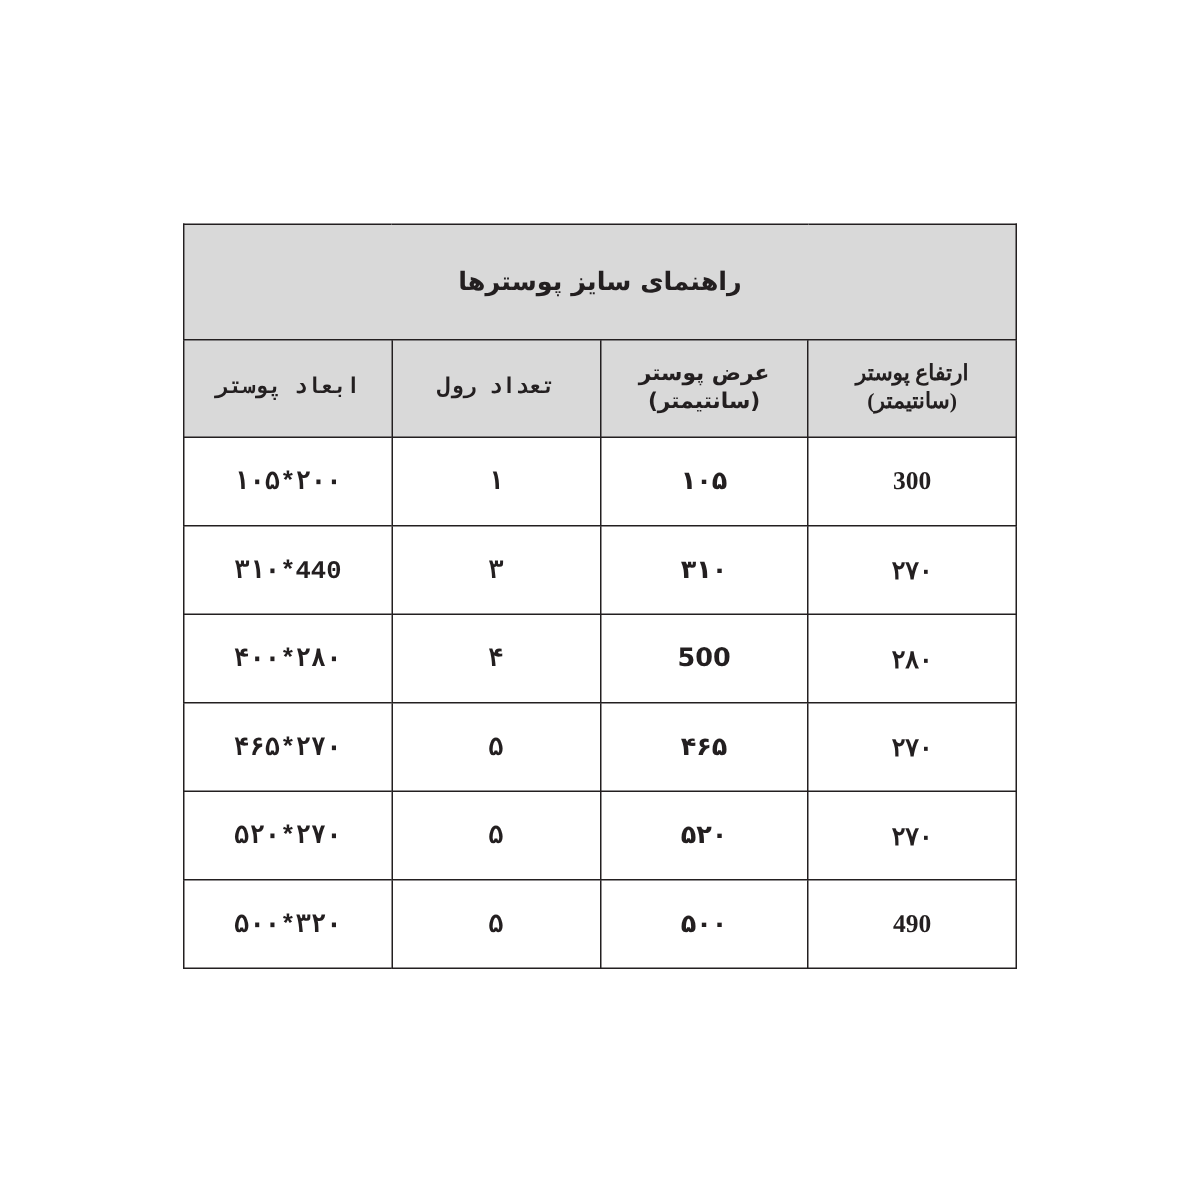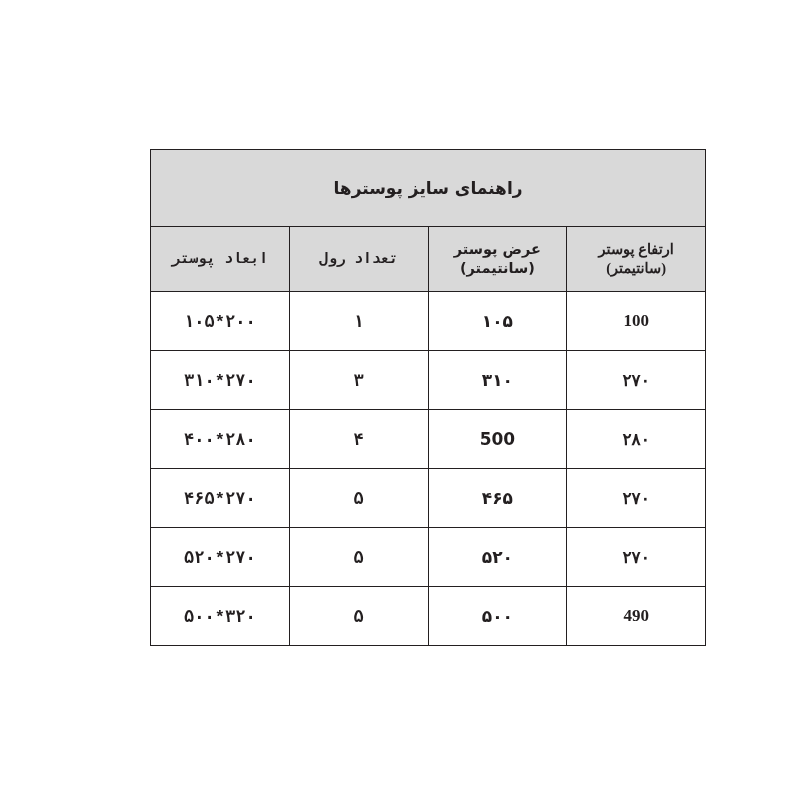--- a/index.html
+++ b/index.html
@@ -13,21 +13,20 @@
     font-family: "DejaVu Sans", "Liberation Sans", sans-serif;
     display: flex;
     align-items: flex-start;
     justify-content: center;
     overflow: hidden;
   }
   .page {
     width: 800px;
     height: 800px;
     position: relative;
-    margin-left: 28px;
   }
   .table-wrap {
     position: absolute;
     left: 122px;
     top: 149px;
     width: 556px;
   }
   table.size-table {
     border-collapse: collapse;
     width: 100%;
@@ -76,30 +75,30 @@
           <td class="title-cell" colspan="4">راهنمای سایز پوسترها</td>
         </tr>
         <tr>
           <td class="header-cell col-height">ارتفاع پوستر (سانتیمتر)</td>
           <td class="header-cell col-width">عرض پوستر (سانتیمتر)</td>
           <td class="header-cell col-rolls">تعداد رول</td>
           <td class="header-cell col-dim">ابعاد پوستر</td>
         </tr>
 
         <tr>
-          <td class="body-cell col-height">100</td>
+          <td class="body-cell col-height">300</td>
           <td class="body-cell col-width">۱۰۵</td>
           <td class="body-cell col-rolls">۱</td>
           <td class="body-cell col-dim">۲۰۰*۱۰۵</td>
         </tr>
         <tr>
           <td class="body-cell col-height">۲۷۰</td>
           <td class="body-cell col-width">۳۱۰</td>
           <td class="body-cell col-rolls">۳</td>
-          <td class="body-cell col-dim">۲۷۰*۳۱۰</td>
+          <td class="body-cell col-dim">440*۳۱۰</td>
         </tr>
         <tr>
           <td class="body-cell col-height">۲۸۰</td>
           <td class="body-cell col-width">500</td>
           <td class="body-cell col-rolls">۴</td>
           <td class="body-cell col-dim">۲۸۰*۴۰۰</td>
         </tr>
         <tr>
           <td class="body-cell col-height">۲۷۰</td>
           <td class="body-cell col-width">۴۶۵</td>

